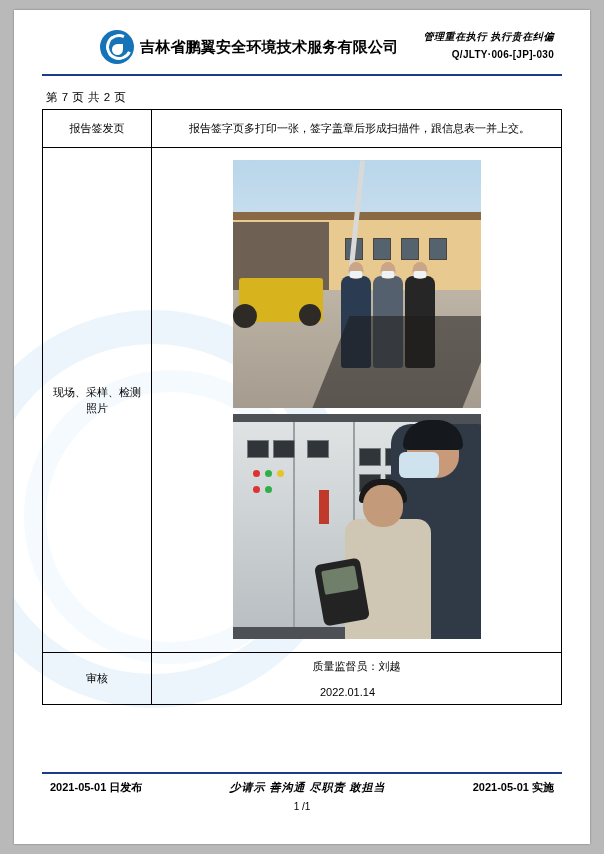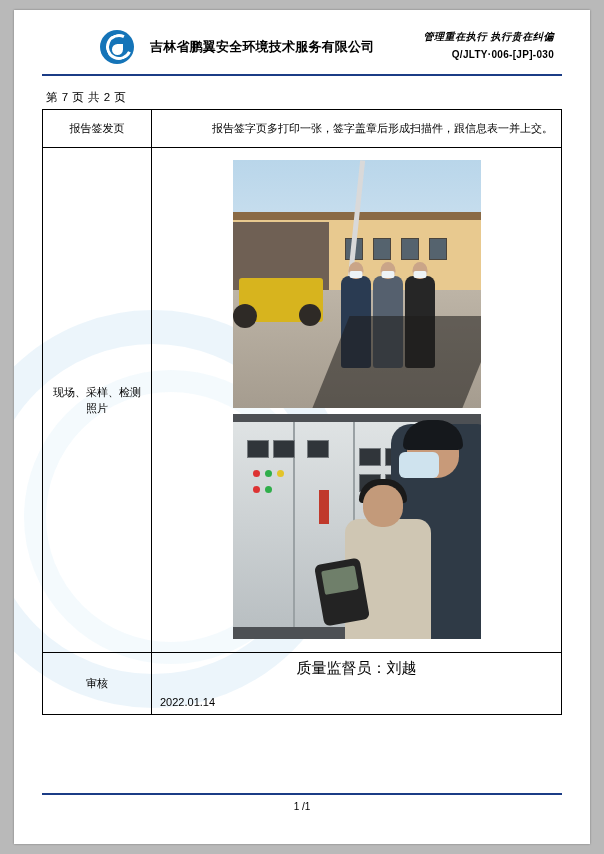--- a/index.html
+++ b/index.html
@@ -96,22 +96,22 @@
     content: "";
     position: absolute;
     left: 12px;
     top: 14px;
     width: 11px;
     height: 11px;
     background: #ffffff;
     border-radius: 50% 0 50% 50%;
   }
   .company-name {
-    margin-left: 16px;
-    font-size: 13px;
+    margin-left: 6px;
+    font-size: 15px;
     font-weight: bold;
     color: #000;
     letter-spacing: 0.2px;
     white-space: nowrap;
   }
   .header-right {
     position: absolute;
     right: 8px;
     top: 0px;
     text-align: right;
@@ -169,21 +169,21 @@
   }
   td.label {
     width: 92px;
     text-align: center;
     line-height: 1.5;
   }
   td.value {
     text-align: center;
   }
   td.value.left {
-    text-align: right;
+    text-align: center;
     padding-left: 14px;
   }
   .row-gen { height: 38px; }
   .row-sign { height: 38px; }
   .row-photos { height: 505px; }
   .row-review { height: 46px; }
 
   .photos-cell {
     padding: 6px 4px;
     vertical-align: top;
@@ -390,26 +390,26 @@
     border-radius: 2px;
   }
 
   
   .review-cell {
     position: relative;
     text-align: center;
     padding-top: 6px;
     padding-bottom: 6px;
   }
-  .review-line1 { font-size: 15px; }
+  .review-line1 { font-size: 11px; }
   .review-line2 {
     font-size: 11px;
-    text-align: left;
+    text-align: center;
     padding-right: 18px;
-    margin-top: 18px;
+    margin-top: 12px;
   }
 
   
   .footer {
     position: absolute;
     left: 28px;
     right: 28px;
     bottom: 32px;
   }
   .footer-rule {
@@ -536,15 +536,20 @@
           <div class="review-line2">2022.01.14</div>
         </td>
       </tr>
     </tbody>
       </table>
 
   </div>
 
   <div class="footer">
     <div class="footer-rule"></div>
+    <div class="footer-row">
+      <div>2021-05-01 日发布</div>
+      <div class="footer-center">少请示 善沟通 尽职责 敢担当</div>
+      <div>2021-05-01 实施</div>
+    </div>
     <div class="page-num">1 /1</div>
   </div>
 </div>
 
 </body></html>

